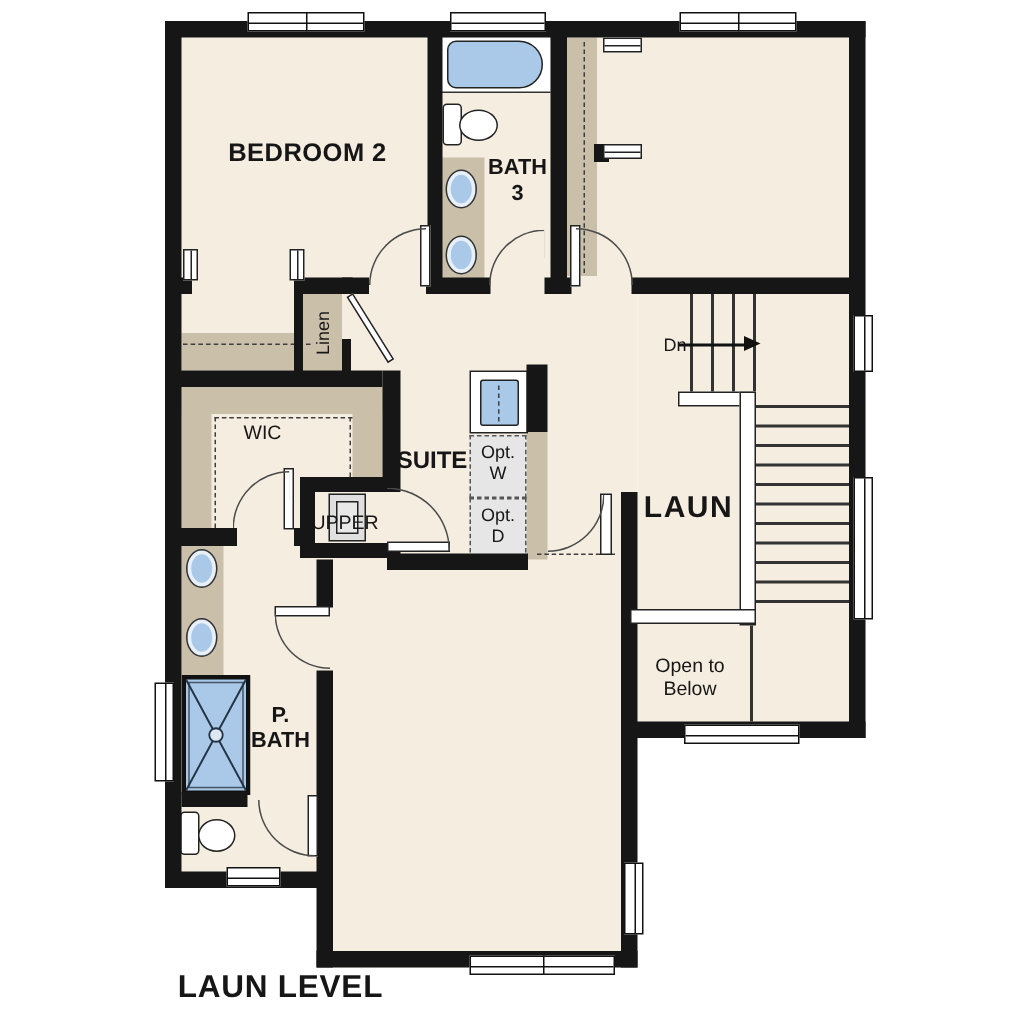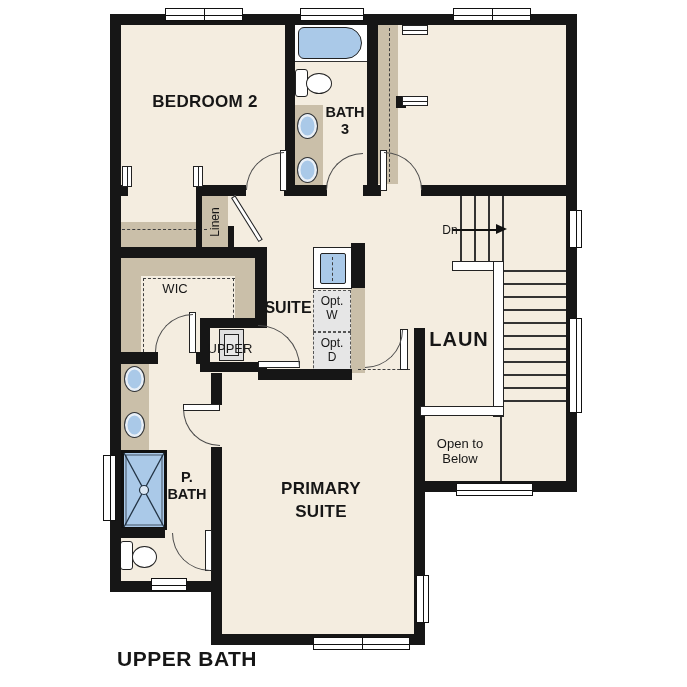--- a/index.html
+++ b/index.html
@@ -190,19 +190,17 @@
   <div class="lbl md" style="left:288px;top:308px;font-size:16px">SUITE</div>
   <div class="lbl xs" style="left:332px;top:309px">Opt.
 W</div>
   <div class="lbl xs" style="left:332px;top:351px">Opt.
 D</div>
   <div class="lbl sm" style="left:230px;top:349px">UPPER</div>
   <div class="lbl lg" style="left:459px;top:339px;font-size:20px;letter-spacing:1px">LAUN</div>
   <div class="lbl xs" style="left:450px;top:231px">Dn</div>
   <div class="lbl md" style="left:187px;top:486px">P.
 BATH</div>
-  <div class="lbl lg" style="left:321px;top:501px;line-height:1.35">PRIMARY
-SUITE</div>
   <div class="lbl sm" style="left:460px;top:452px">Open to
 Below</div>
-  <div class="lbl" style="left:187px;top:659px;font-size:21px;font-weight:bold;letter-spacing:.5px">UPPER BATH</div>
+  <div class="lbl" style="left:187px;top:659px;font-size:21px;font-weight:bold;letter-spacing:.5px">LAUN LEVEL</div>
 
 </div>
 
 </body></html>

